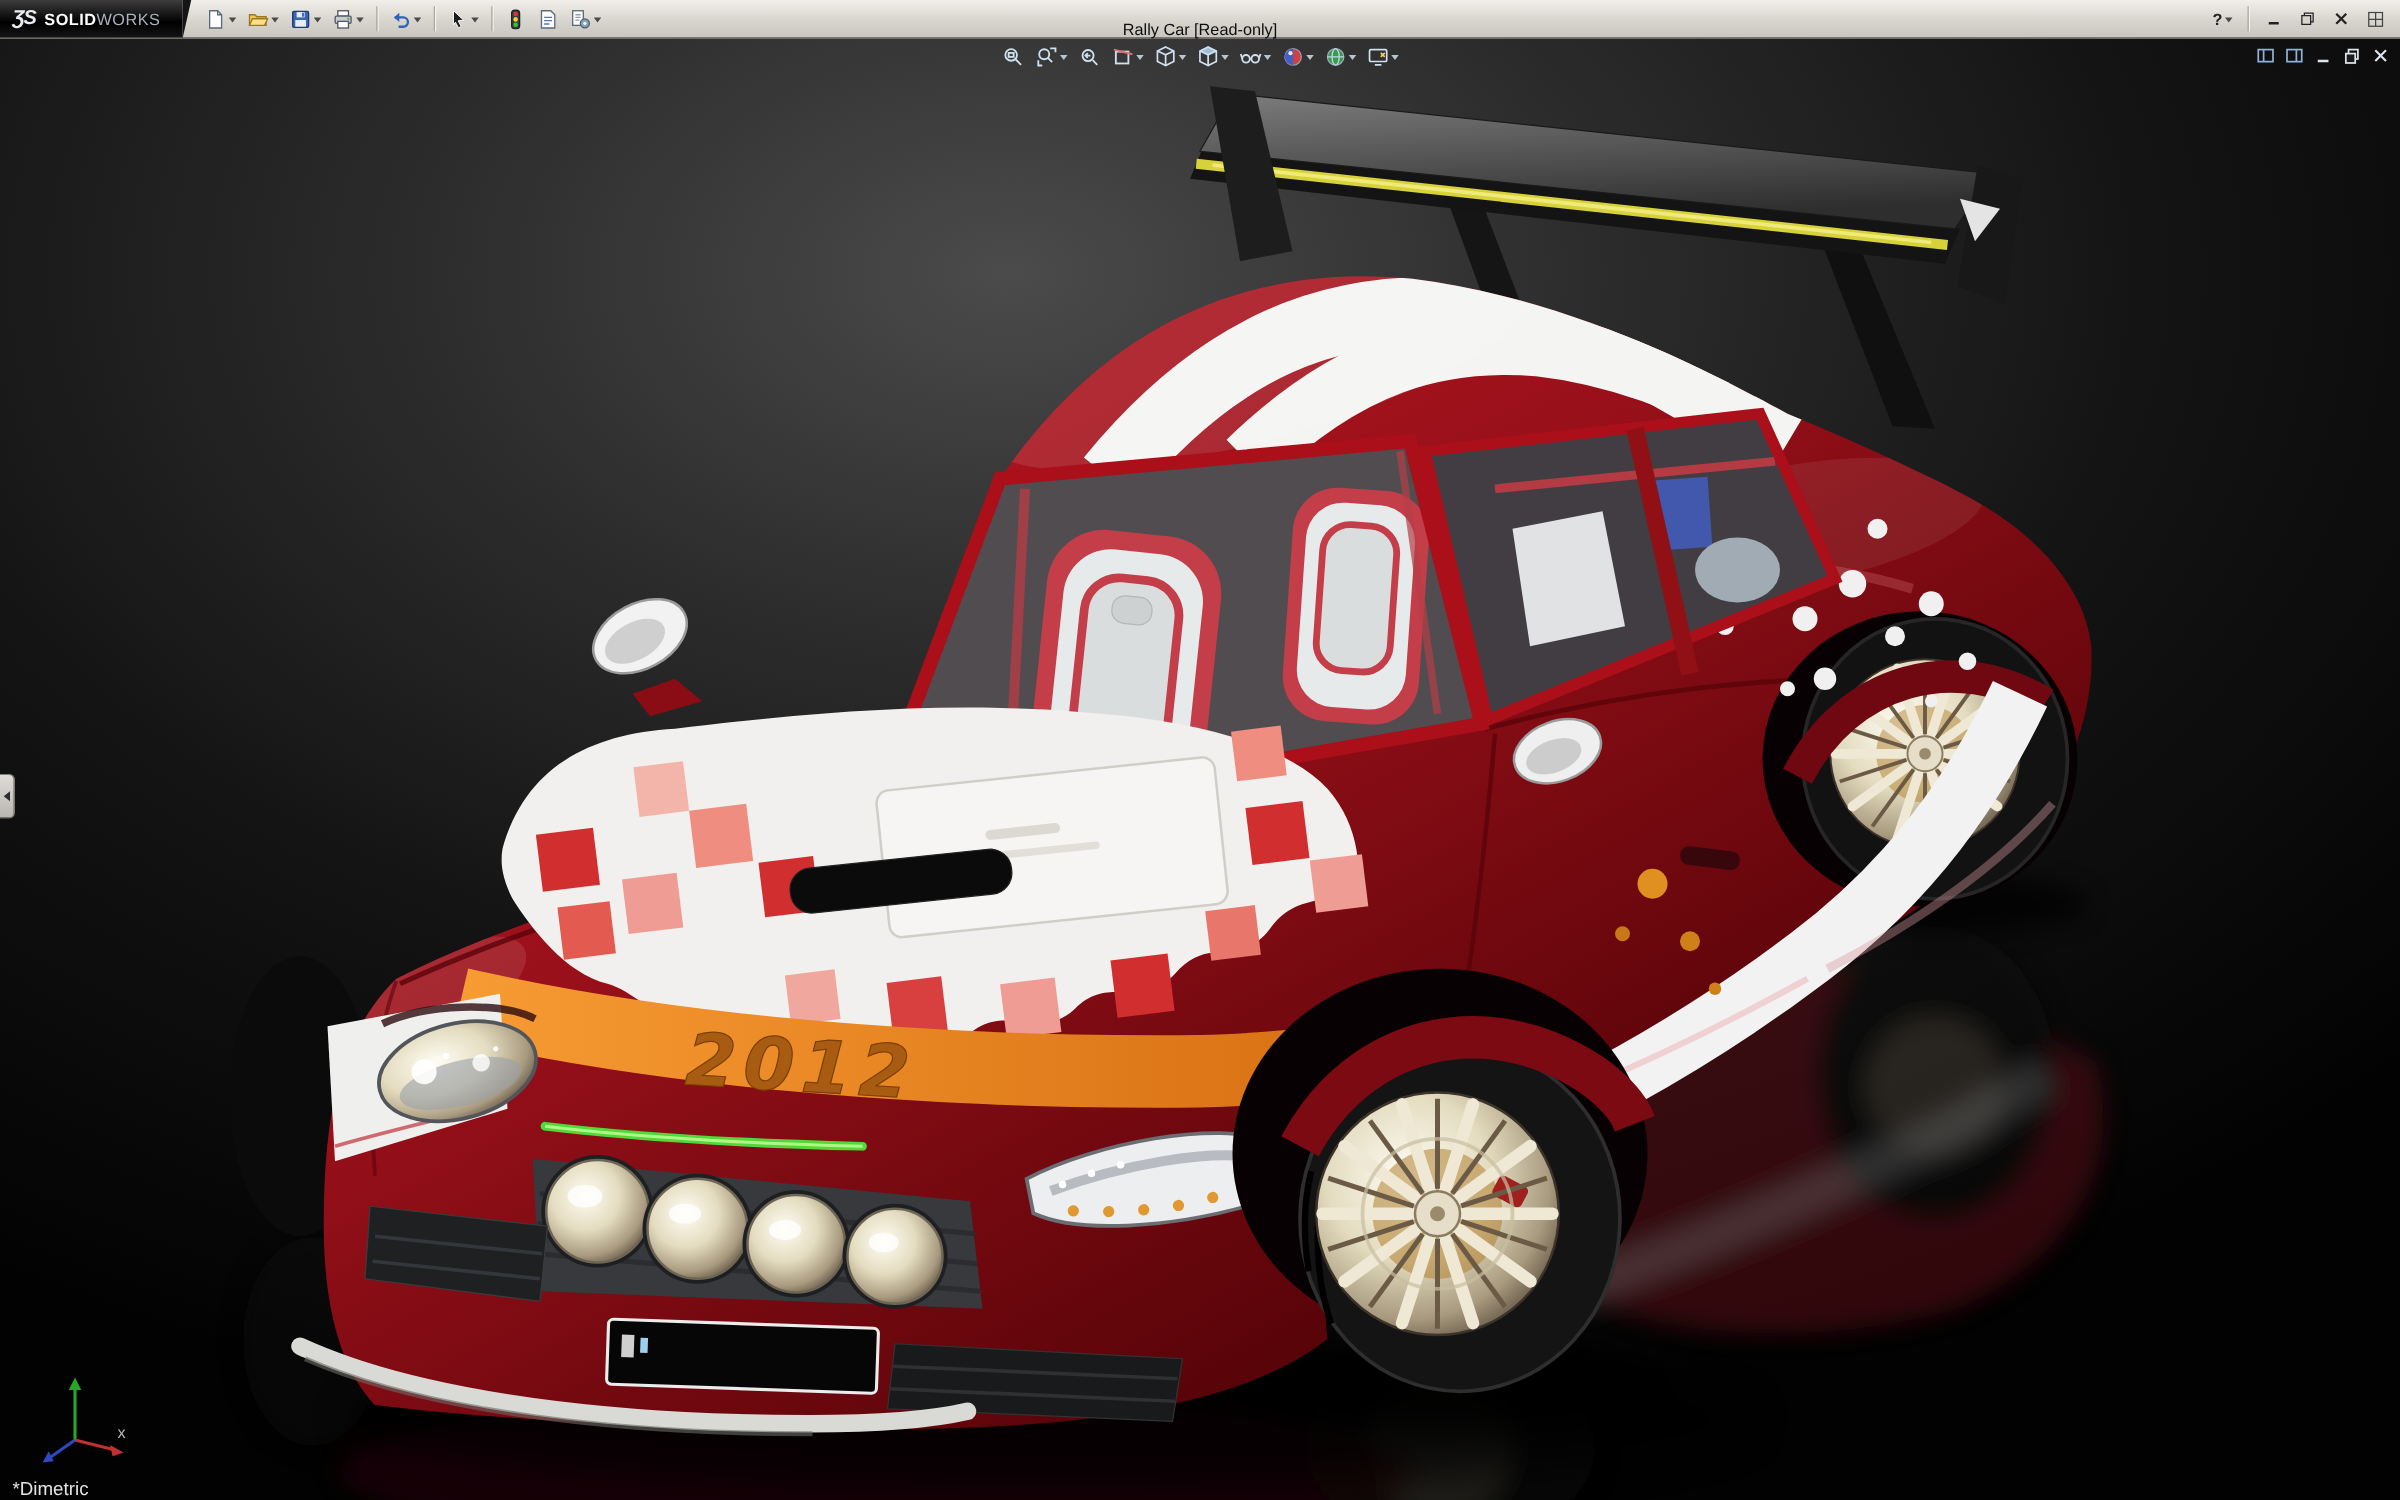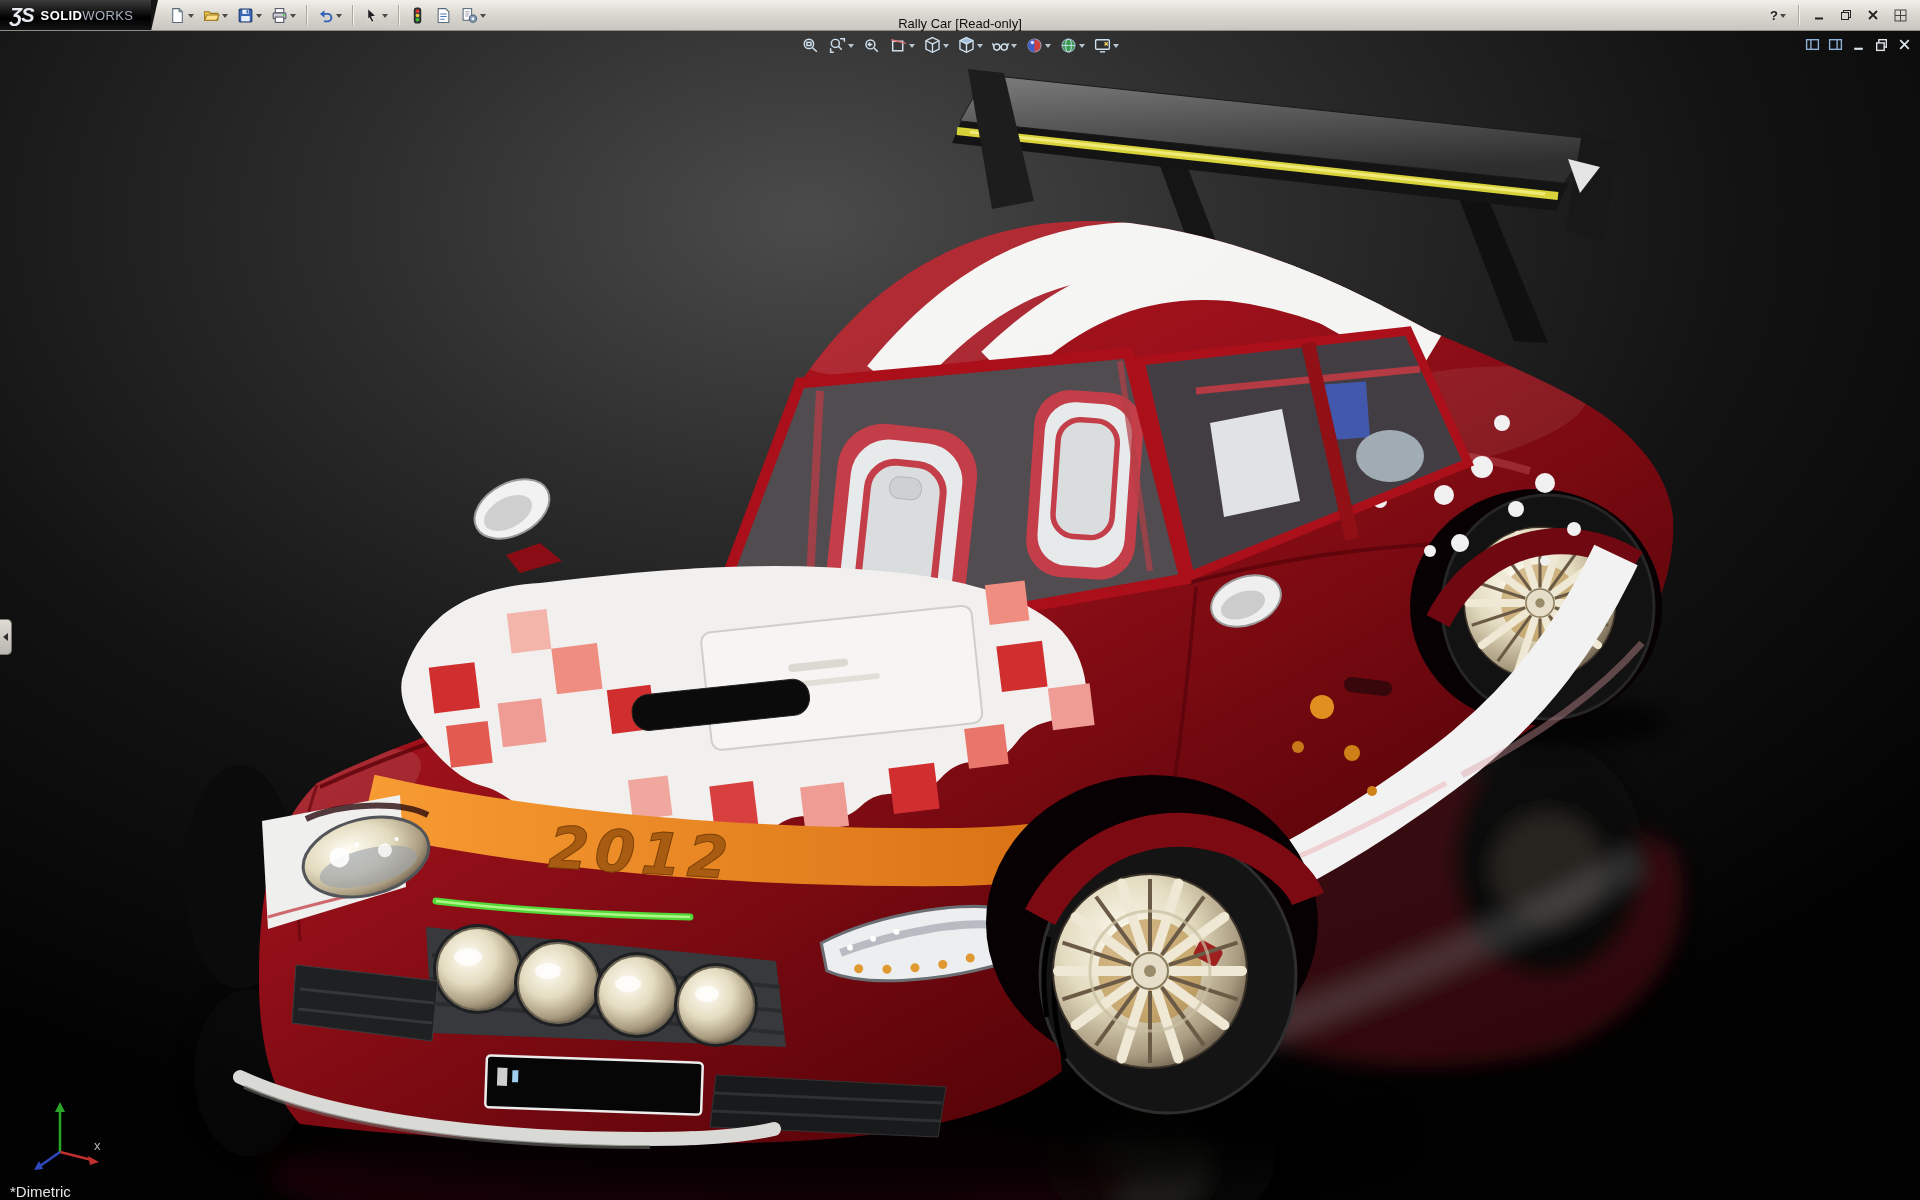--- a/index.html
+++ b/index.html
@@ -5,21 +5,21 @@
   *{box-sizing:border-box;margin:0;padding:0}
   html,body{width:1920px;height:1200px;overflow:hidden;background:#000;
     font-family:"Liberation Sans","DejaVu Sans",sans-serif}
 
   
   .titlebar{position:absolute;top:0;left:0;width:1920px;height:31px;z-index:10;
     background:linear-gradient(#f1efe9,#d8d5ce 55%,#c9c6bf);
     border-bottom:1px solid #8f8c85;display:flex;align-items:stretch}
   .logo{display:flex;align-items:center;gap:7px;padding:0 18px 0 10px;
     background:linear-gradient(#3d3d3d,#000 60%,#151515);color:#fff;position:relative}
-  .logo .mark{font-style:italic;font-weight:bold;font-size:20px;color:#e8ecf2;letter-spacing:-1px}
+  .logo .mark{font-style:italic;font-weight:bold;font-size:16px;color:#e8ecf2;letter-spacing:-1px}
   .logo .brand{font-size:13px;letter-spacing:.4px}
   .logo .brand b{color:#fff}
   .logo .brand span{color:#a9b2bf;font-weight:normal}
   .logo::after{content:"";position:absolute;right:-7px;top:0;width:0;height:0;
     border-left:7px solid #151515;border-bottom:31px solid transparent}
   .tbar{display:flex;align-items:center;padding:0 4px 0 14px;gap:1px}
   .tb{display:flex;align-items:center;height:25px;padding:0 3px;border-radius:2px;border:1px solid transparent;cursor:default}
   .dd::after{content:"";width:0;height:0;border:3px solid transparent;border-top:4px solid #4a4a4a;margin-left:2px;transform:translateY(2px)}
   .sep{width:1px;height:20px;background:#aaa79f;box-shadow:1px 0 0 #f4f2ec;margin:0 5px}
   .title-text{position:absolute;left:0;top:0;width:1920px;height:46px;display:flex;align-items:center;

